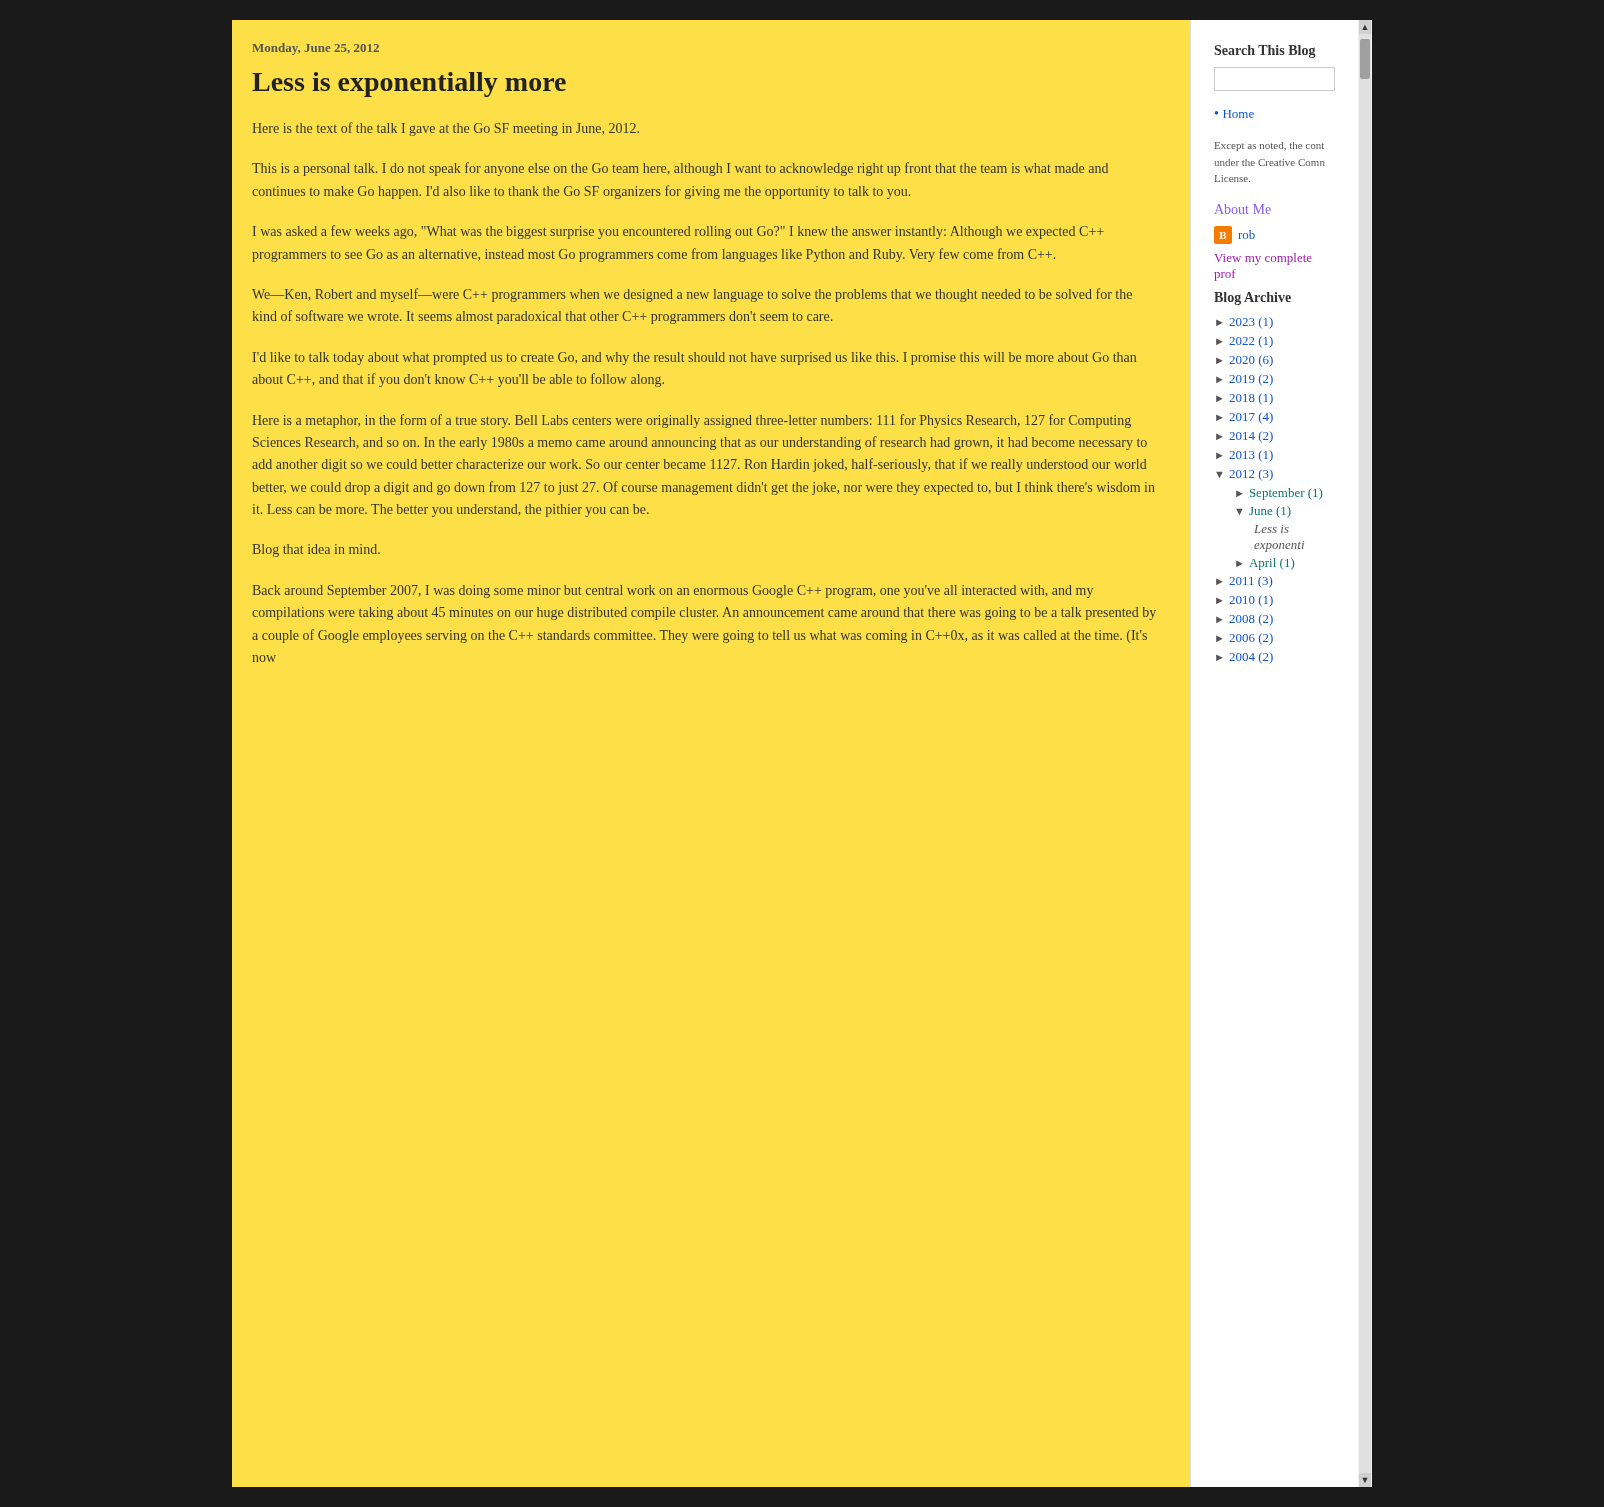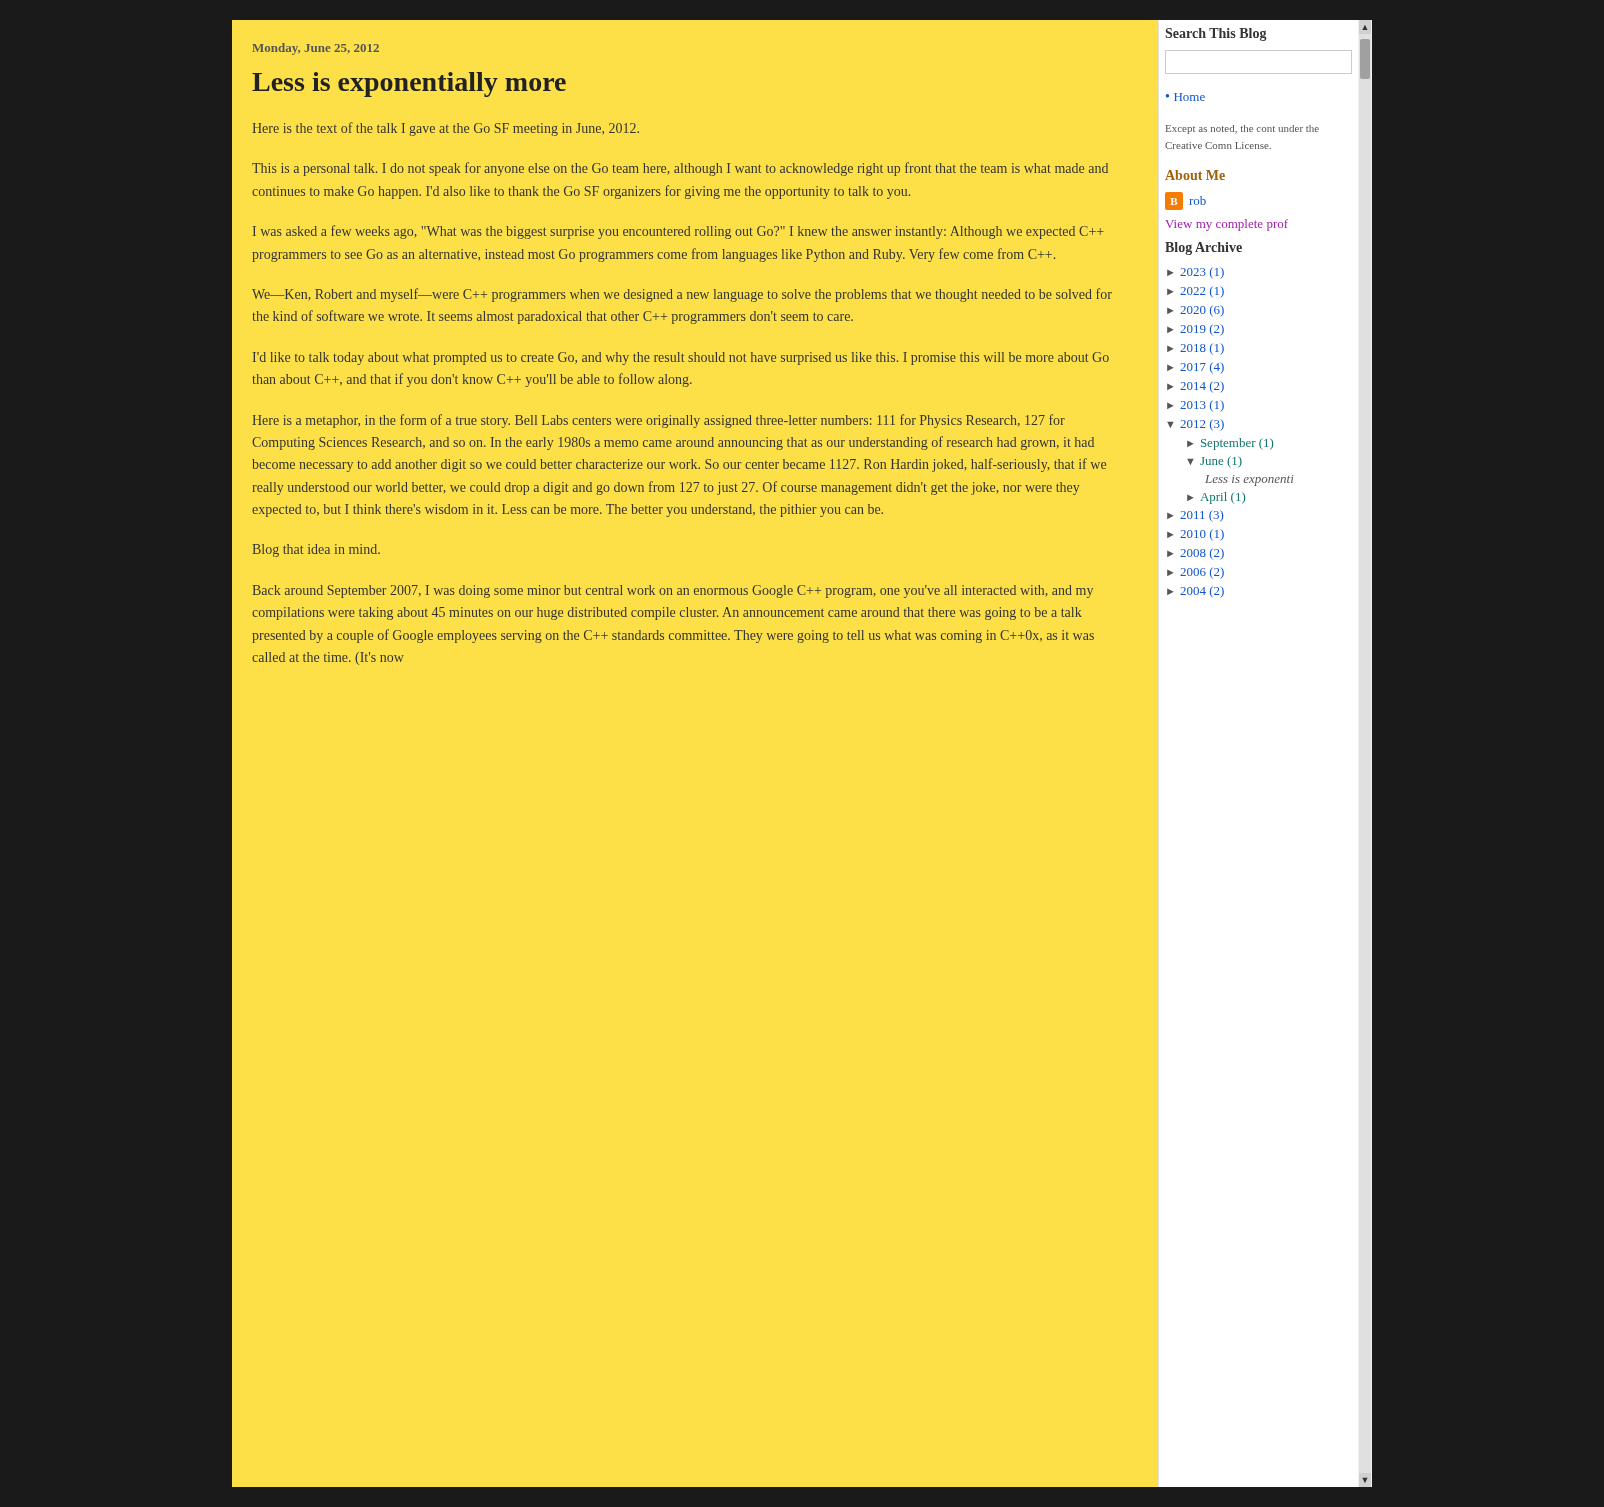--- a/index.html
+++ b/index.html
@@ -20,23 +20,23 @@
       width: 1140px;
       gap: 0;
     }
     .content-area {
       flex: 1;
       background: #fde047;
       padding: 20px 30px 30px 20px;
       min-height: 1400px;
     }
     .sidebar {
-      width: 200px;
+      width: 168px;
       background: #fff;
-      padding: 6px;
+      padding: 23px;
       border-left: 1px solid #e0e0e0;
       min-height: 1400px;
       overflow: hidden;
     }
     .post-date {
       font-size: 13px;
       color: #555;
       margin-bottom: 10px;
       font-weight: bold;
     }
@@ -88,22 +88,22 @@
       color: #1155cc;
     }
     .sidebar-cc-text {
       font-size: 11px;
       color: #555;
       margin-bottom: 15px;
       line-height: 1.5;
     }
     .about-me-title {
       font-size: 14px;
-      font-weight: bold;
-      color: #a16207;
+      font-weight: normal;
+      color: #8b5cf6;
       margin-bottom: 8px;
     }
     .about-me-name {
       display: flex;
       align-items: center;
       gap: 6px;
       margin-bottom: 6px;
     }
     .blogger-icon {
       width: 18px;

